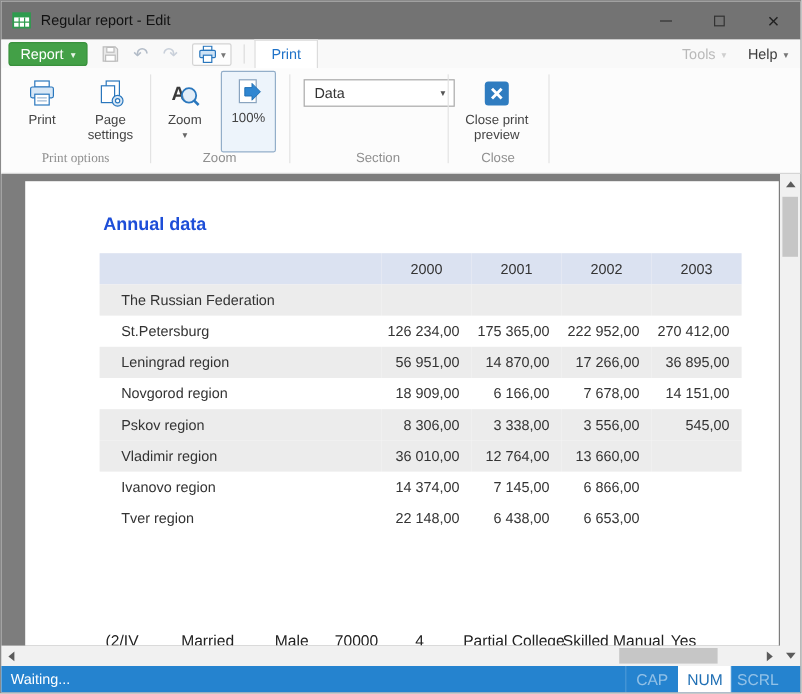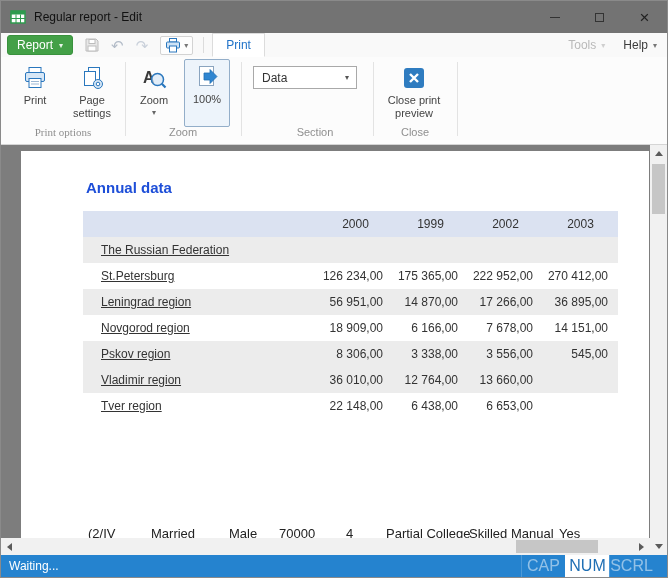--- a/index.html
+++ b/index.html
@@ -38,32 +38,32 @@
   .big-btn .icon { margin-top:4px; height:26px; display:flex; align-items:center; }
   .big-btn .lbl { margin-top:3px; line-height:13px; text-align:center; }
   .btn-print { left:10px; width:48px; }
   .btn-pagesettings { left:62px; width:58px; }
   .btn-zoom { left:131px; width:44px; }
   .btn-zoom .caret { margin-top:1px; color:#666; }
   .btn-100 { left:183px; top:2px; width:46px; height:68px; border:1px solid #93aec9; background:#edf4fb; }
   .btn-close-preview { left:380px; width:66px; }
   .rib-sep { position:absolute; top:5px; width:1px; height:74px; background:#e3e3e3; }
   .group-label { position:absolute; top:69px; font-size:11px; color:#8f8f8f; text-align:center; }
-  .combo { position:absolute; left:252px; top:9px; width:104px; height:23px; background:#fff; border:1px solid #a9a9a9; display:flex; align-items:center; font-size:12px; color:#333; }
+  .combo { position:absolute; left:252px; top:9px; width:126px; height:23px; background:#fff; border:1px solid #a9a9a9; display:flex; align-items:center; font-size:12px; color:#333; }
   .combo-val { padding-left:8px; flex:1; }
   .combo-caret { width:18px; text-align:center; color:#555; font-size:8px; }
 
   
   .preview { position:absolute; top:144px; left:0; right:0; bottom:22px; background:var(--preview-bg,#7d7d7d); }
   .page { position:absolute; left:20px; top:6px; width:628px; bottom:17px; background:#fff; overflow:hidden; }
   .page-heading { position:absolute; left:65px; top:28px; font-size:15px; font-weight:bold; color:#1d4ed8; }
   .report-table { position:absolute; left:62px; top:60px; width:535px; border-collapse:collapse; font-size:12px; color:#333; table-layout:fixed; }
   .report-table th { height:26px; background:var(--table-header-bg,#dbe2f1); font-weight:normal; text-align:center; color:#333; }
   .report-table td { height:26px; }
-  .report-table td.lbl { padding-left:18px; text-align:left;text-decoration:underline; }
+  .report-table td.lbl { padding-left:18px; text-align:left; }
   .report-table td.val { padding-right:10px; text-align:right; }
   .report-table tr.odd td { background:var(--row-stripe,#ececec); }
   col.c-label { width:235px; } col.c-val { width:75px; }
 
   .clipped-row { position:absolute; left:62px; top:375px; width:535px; height:20px; font-size:13px; color:#222; }
   .clipped-row span { position:absolute; top:0; white-space:nowrap; }
   .clipped-row span:nth-child(1){left:5px;}
   .clipped-row span:nth-child(2){left:68px;}
   .clipped-row span:nth-child(3){left:146px;}
   .clipped-row span:nth-child(4){left:196px;}
@@ -82,21 +82,21 @@
   .arr { width:0; height:0; }
   .arr-up { border-left:4px solid transparent; border-right:4px solid transparent; border-bottom:5px solid #5b5b5b; }
   .arr-down { border-left:4px solid transparent; border-right:4px solid transparent; border-top:5px solid #5b5b5b; }
   .arr-left { border-top:4px solid transparent; border-bottom:4px solid transparent; border-right:5px solid #5b5b5b; }
   .arr-right { border-top:4px solid transparent; border-bottom:4px solid transparent; border-left:5px solid #5b5b5b; }
 
   
   .statusbar { position:absolute; left:0; right:0; bottom:0; height:22px; background:var(--statusbar-blue,#2583cf); display:flex; align-items:center; color:#fff; font-size:12px; }
   .status-msg { margin-left:8px; }
   .indicators { margin-left:auto; display:flex; height:100%; margin-right:14px; }
-  .indicator { width:44px; display:flex; align-items:center; justify-content:center; font-size:16px; color:rgba(255,255,255,0.5); border-left:1px solid rgba(255,255,255,0.18); }
+  .indicator { width:44px; display:flex; align-items:center; justify-content:center; font-size:13px; color:rgba(255,255,255,0.5); border-left:1px solid rgba(255,255,255,0.18); }
   .indicator.active { background:#fff; color:#1f6fb4; }
 </style>
 </head>
 <body>
 
 <div class="window">
 
   <div class="titlebar">
     <span class="app-icon">
       <svg width="16" height="16" viewBox="0 0 16 16">
@@ -249,21 +249,21 @@
           <col class="c-label">
             <col class="c-val">
             <col class="c-val">
             <col class="c-val">
             <col class="c-val">
         </colgroup>
         <thead>
           <tr>
             <th></th>
           <th>2000</th>
-              <th>1999</th>
+              <th>2001</th>
               <th>2002</th>
               <th>2003</th>
             </tr>
         </thead>
         <tbody>
             <tr class="odd">
               <td class="lbl">The Russian Federation</td>
               <td class="val"></td>
               <td class="val"></td>
               <td class="val"></td>
@@ -295,20 +295,27 @@
               <td class="val">8 306,00</td>
               <td class="val">3 338,00</td>
               <td class="val">3 556,00</td>
               <td class="val">545,00</td>
             </tr>
             <tr class="odd">
               <td class="lbl">Vladimir region</td>
               <td class="val">36 010,00</td>
               <td class="val">12 764,00</td>
               <td class="val">13 660,00</td>
+              <td class="val"></td>
+            </tr>
+            <tr>
+              <td class="lbl">Ivanovo region</td>
+              <td class="val">14 374,00</td>
+              <td class="val">7 145,00</td>
+              <td class="val">6 866,00</td>
               <td class="val"></td>
             </tr>
             <tr>
               <td class="lbl">Tver region</td>
               <td class="val">22 148,00</td>
               <td class="val">6 438,00</td>
               <td class="val">6 653,00</td>
               <td class="val"></td>
             </tr>
           </tbody>

